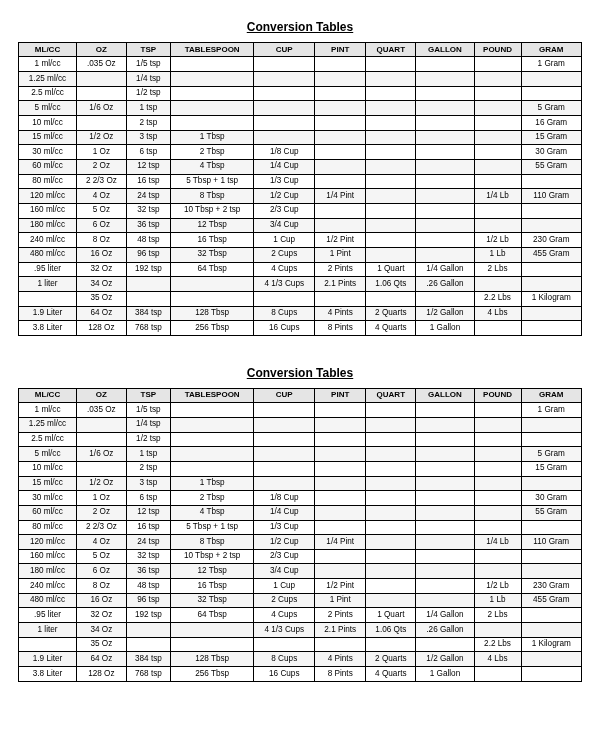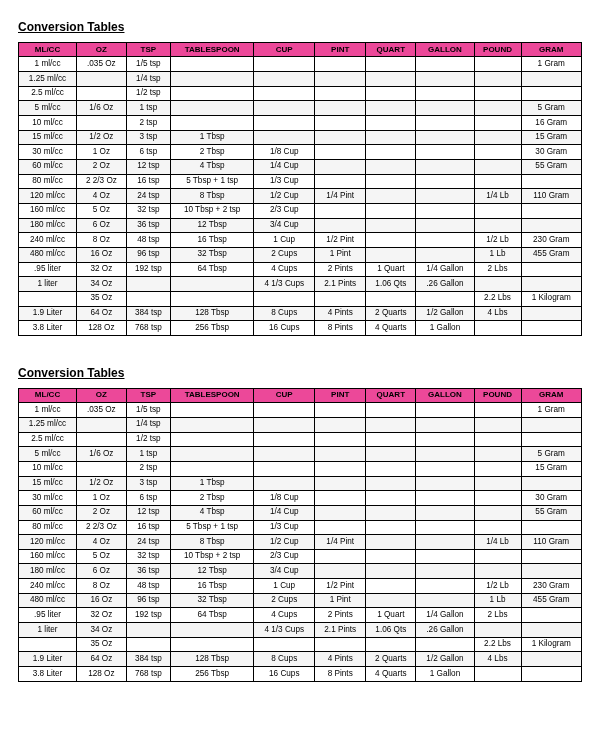--- a/index.html
+++ b/index.html
@@ -11,40 +11,40 @@
       width: 600px;
       min-height: 730px;
     }
     .page {
       padding: 20px 18px;
     }
     .section {
       margin-bottom: 30px;
     }
     .section-title {
-      text-align: left;
+      text-align: center;
       font-size: 12px;
       font-weight: bold;
       text-decoration: underline;
       margin-bottom: 8px;
     }
     table {
       width: 100%;
       border-collapse: collapse;
       font-size: 8.2px;
     }
     th, td {
       border: 1px solid #000;
       padding: 1.5px 3px;
       text-align: center;
       white-space: nowrap;
       line-height: 1.3;
     }
     th {
-      background: #ec4899;
+      background: #e5e5e5;
       font-weight: bold;
       font-size: 8px;
     }
     tr:nth-child(even) {
       background: #f5f5f5;
     }
     tr:nth-child(odd) {
       background: #fff;
     }
   </style>

